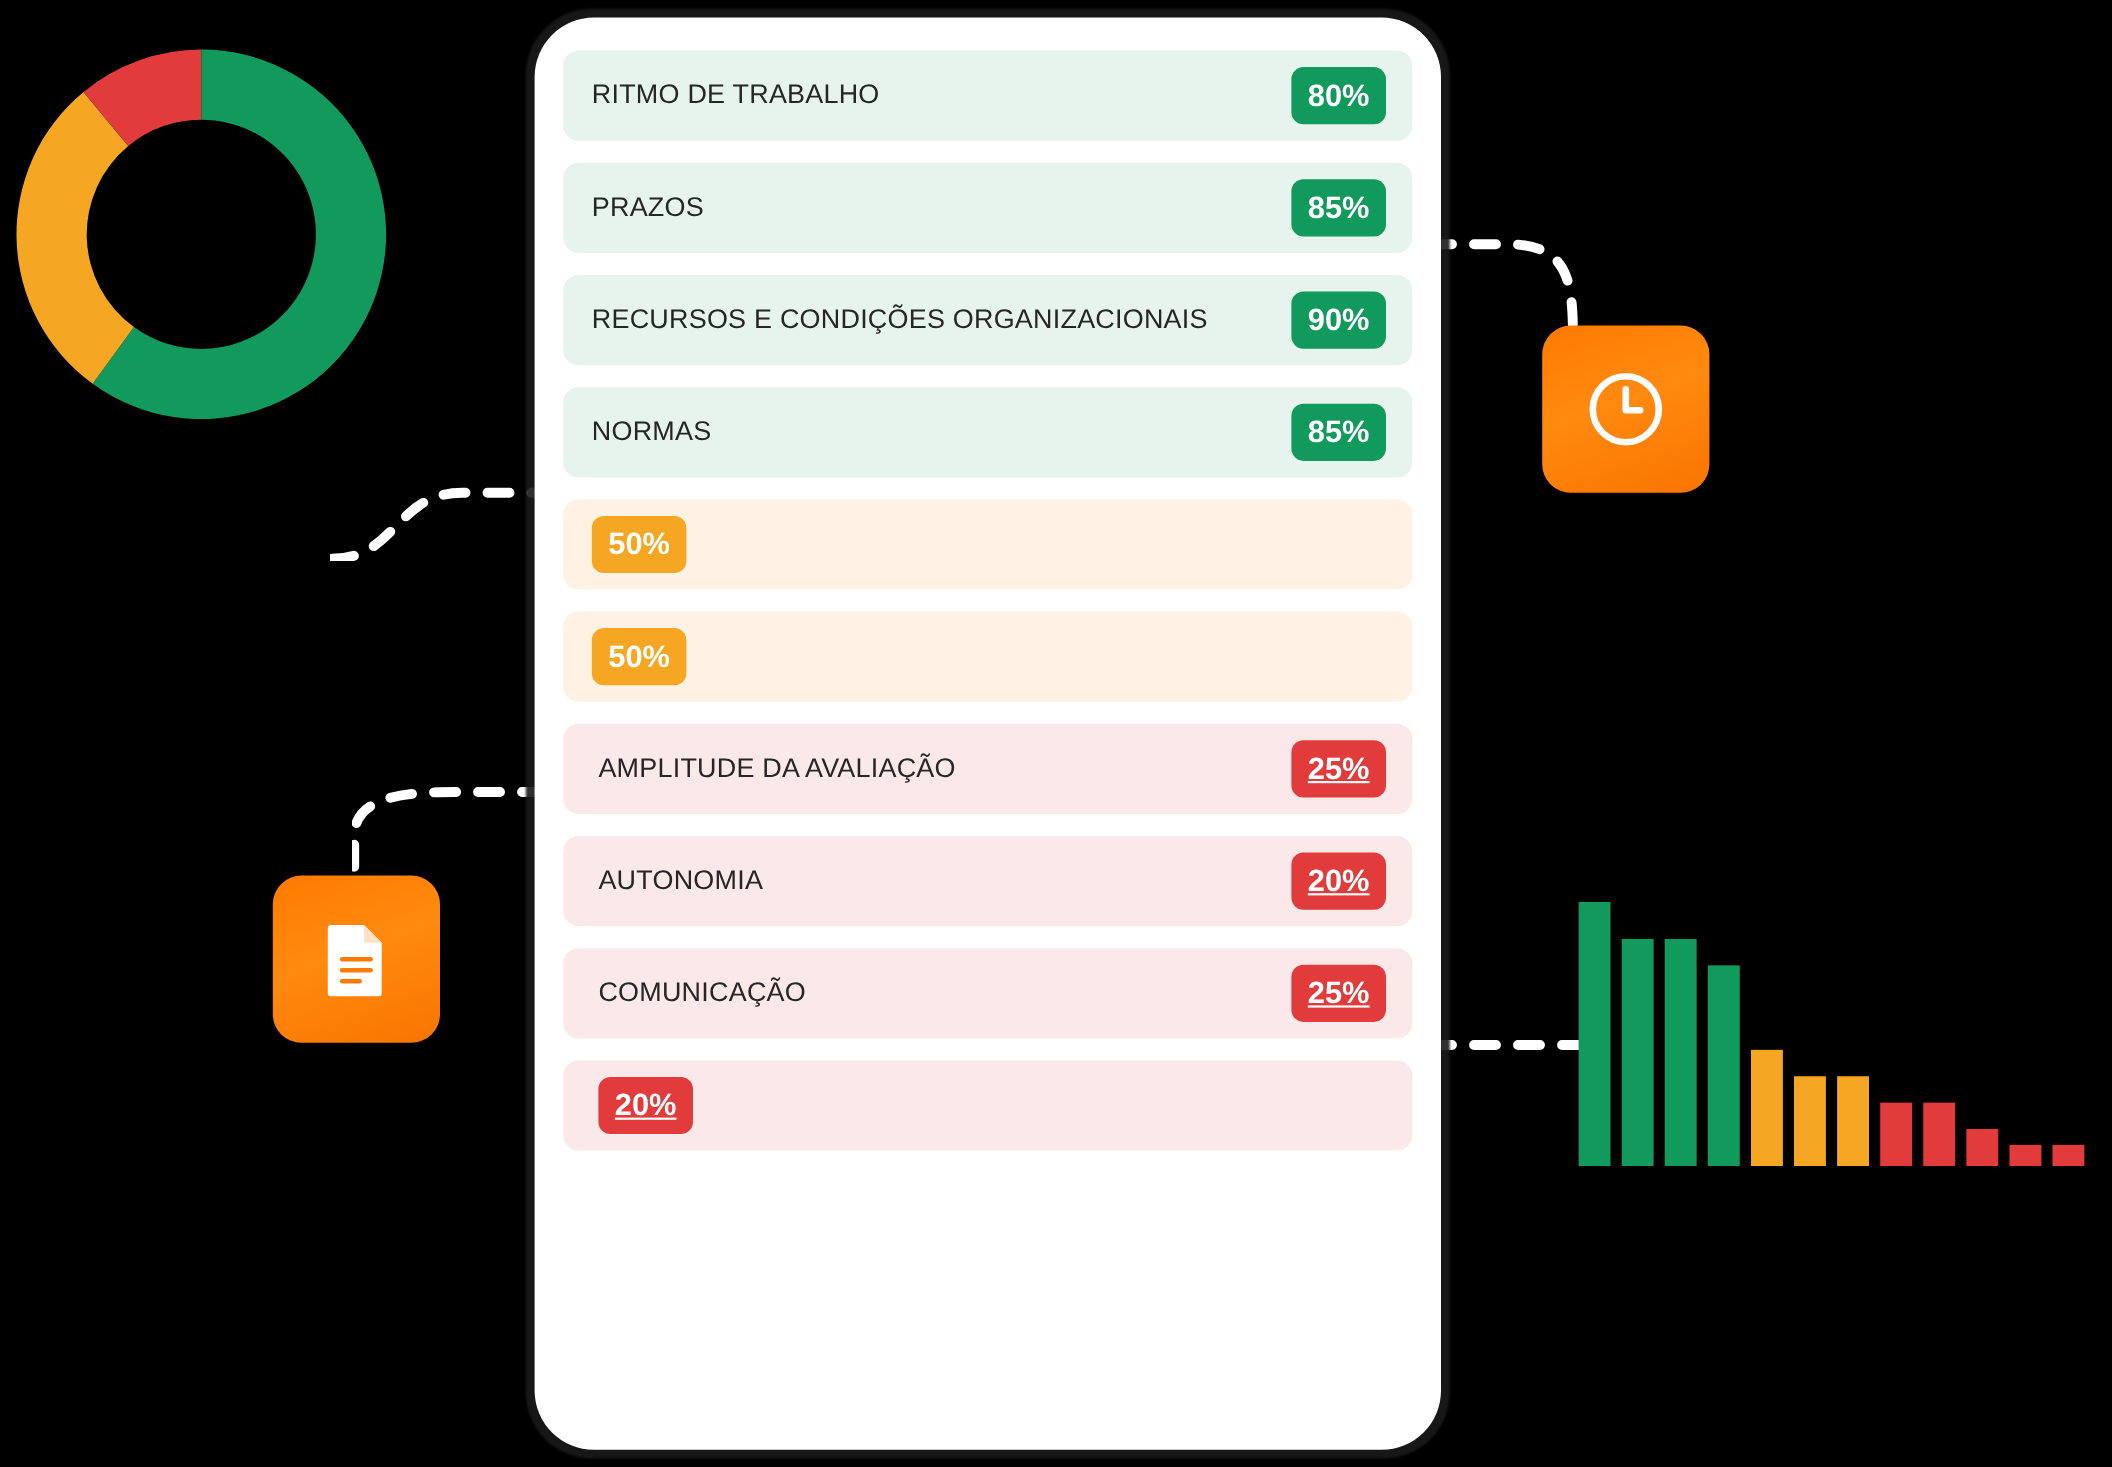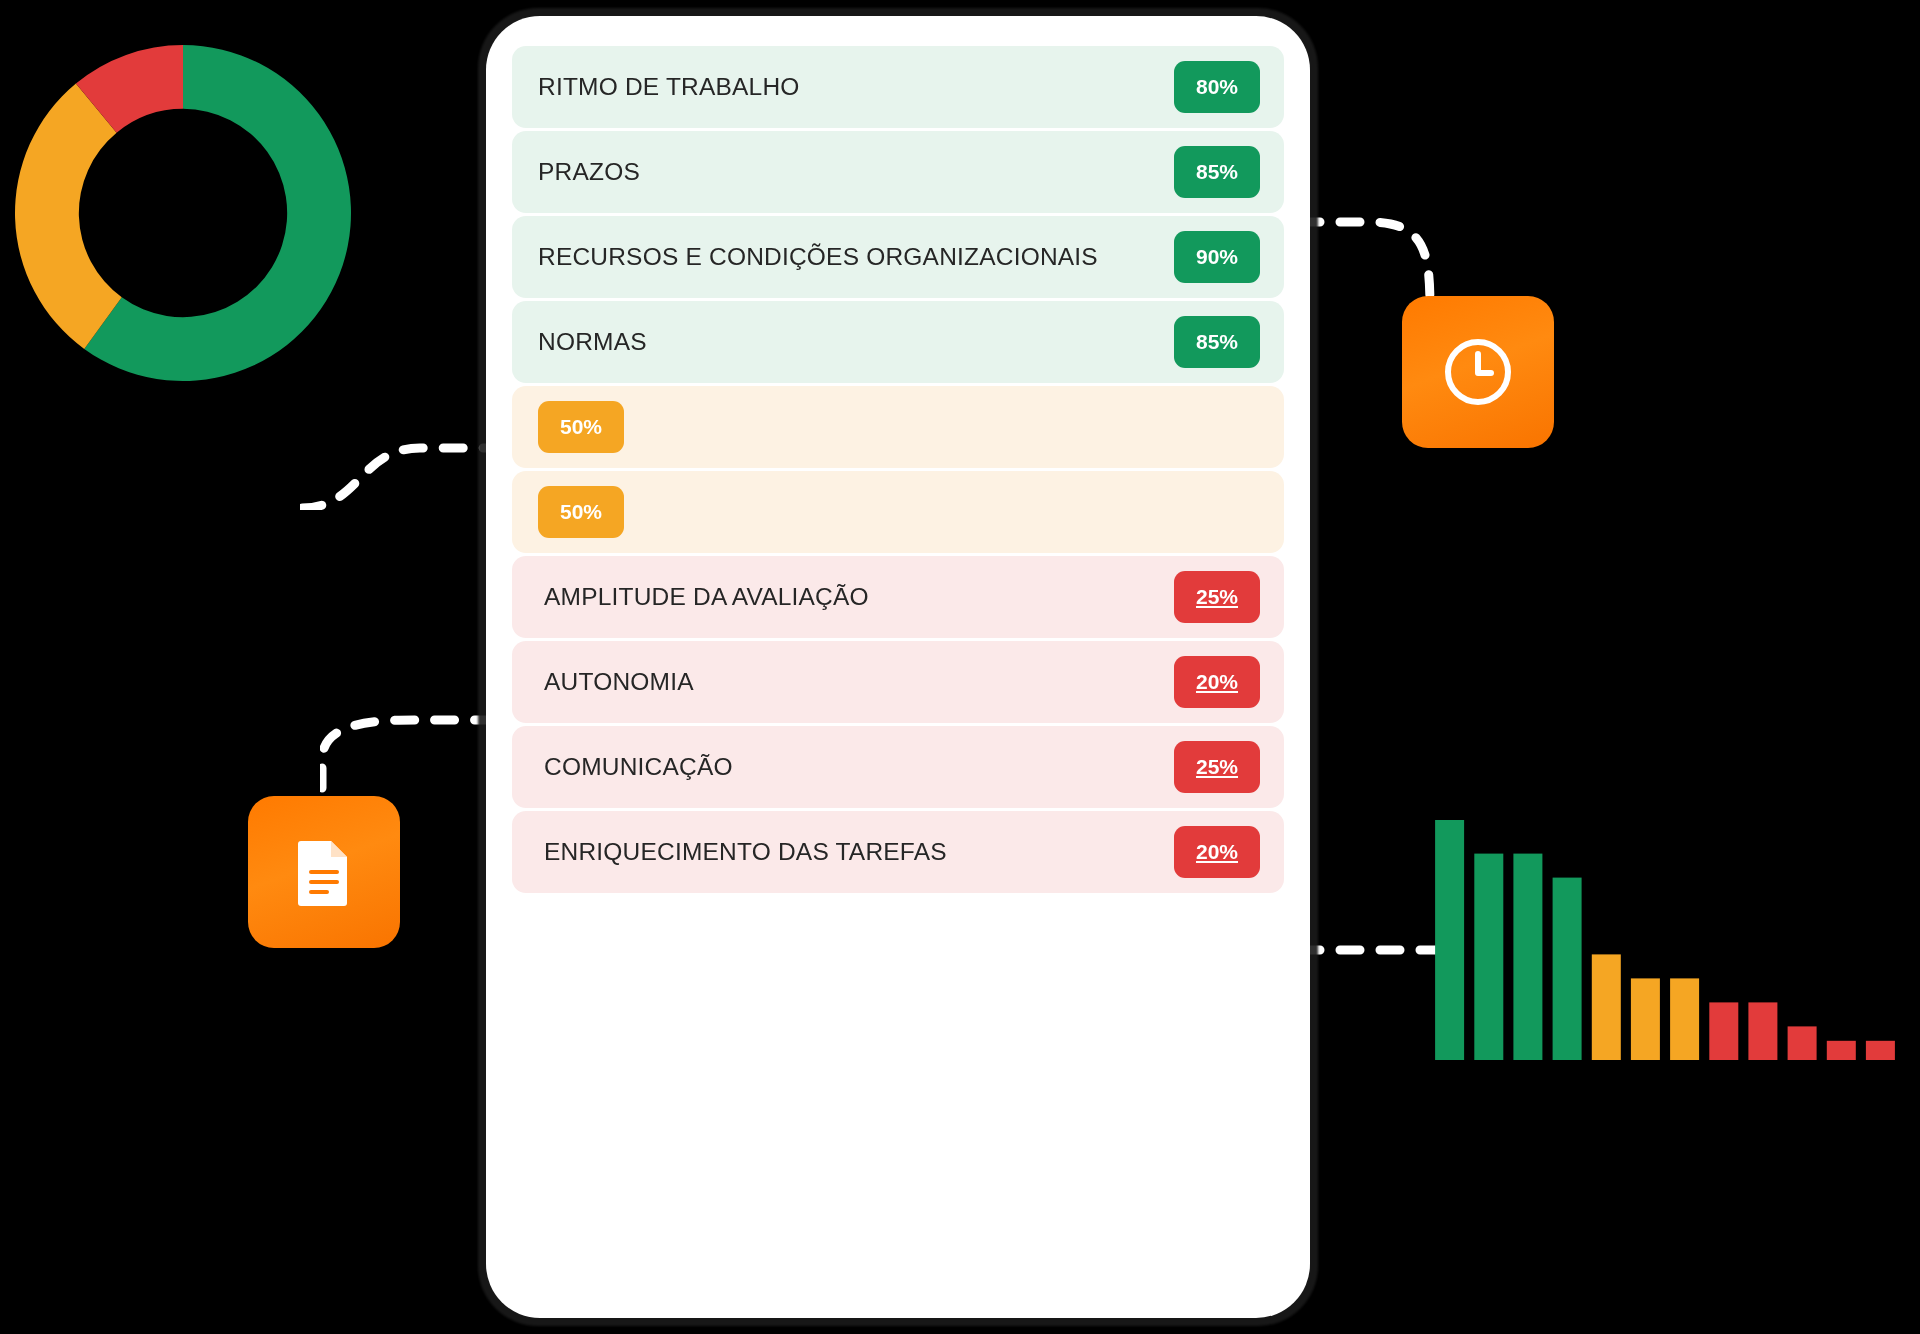--- a/index.html
+++ b/index.html
@@ -6,28 +6,28 @@
   body{width:1920px;height:1334px;position:relative;overflow:hidden;
        font-family:"Liberation Sans","DejaVu Sans",sans-serif;}
 
   
   #card-shadow{position:absolute;left:478px;top:8px;width:840px;height:1318px;
      border-radius:60px;background:#1a1a1a;
      filter:blur(1px);opacity:.9;}
   #card{position:absolute;left:486px;top:16px;width:824px;height:1302px;
      background:#ffffff;border-radius:54px;box-sizing:border-box;
      padding:30px 26px 26px 26px;}
-  #rows{display:flex;flex-direction:column;gap:3px;}
+  #rows{display:flex;flex-direction:column;gap:20px;}
 
   .row{height:82px;border-radius:14px;display:flex;align-items:center;
        justify-content:space-between;padding:0 24px 0 26px;box-sizing:border-box;}
   .row-label{font-size:24.5px;letter-spacing:.2px;color:#262626;
              white-space:nowrap;font-weight:400;}
   .badge{min-width:86px;height:52px;border-radius:11px;color:#fff;
-         font-size:21px;font-weight:700;display:flex;align-items:center;
+         font-size:28px;font-weight:700;display:flex;align-items:center;
          justify-content:center;padding:0 12px;box-sizing:border-box;}
 
   .row.good{background:#e7f4ed;}
   .row.good .badge{background:#12995c;}
   .row.mid{background:#fdf2e3;}
   .row.mid .badge{background:#f5a623;}
   .row.bad{background:#fbe9e9;padding-left:32px;}
   .row.bad .badge{background:#e23b3b;text-decoration:underline;}
 
   
@@ -113,21 +113,20 @@
       </div>
       <div class="row bad">
         <div class="row-label">AUTONOMIA</div>
         <div class="badge">20%</div>
       </div>
       <div class="row bad">
         <div class="row-label">COMUNICAÇÃO</div>
         <div class="badge">25%</div>
       </div>
       <div class="row bad">
-        <div class="row-label">ENRIQUECIMENTO DAS TAREFAS</div>
         <div class="badge">20%</div>
       </div>
     </div>
 </div>
 
 <div class="tile" id="tile-doc">
   <svg width="58" height="68" viewBox="0 0 58 68">
     <path d="M6 3 h30 l16 16 v46 a3 3 0 0 1 -3 3 h-43 a3 3 0 0 1 -3 -3 v-59 a3 3 0 0 1 3 -3 z" fill="#ffffff" stroke="#ff7a00" stroke-width="0"></path>
     <path d="M36 3 v16 h16" fill="#ffe2c6"></path>
     <rect x="14" y="32" width="30" height="4" rx="2" fill="#ff7a00"></rect>

